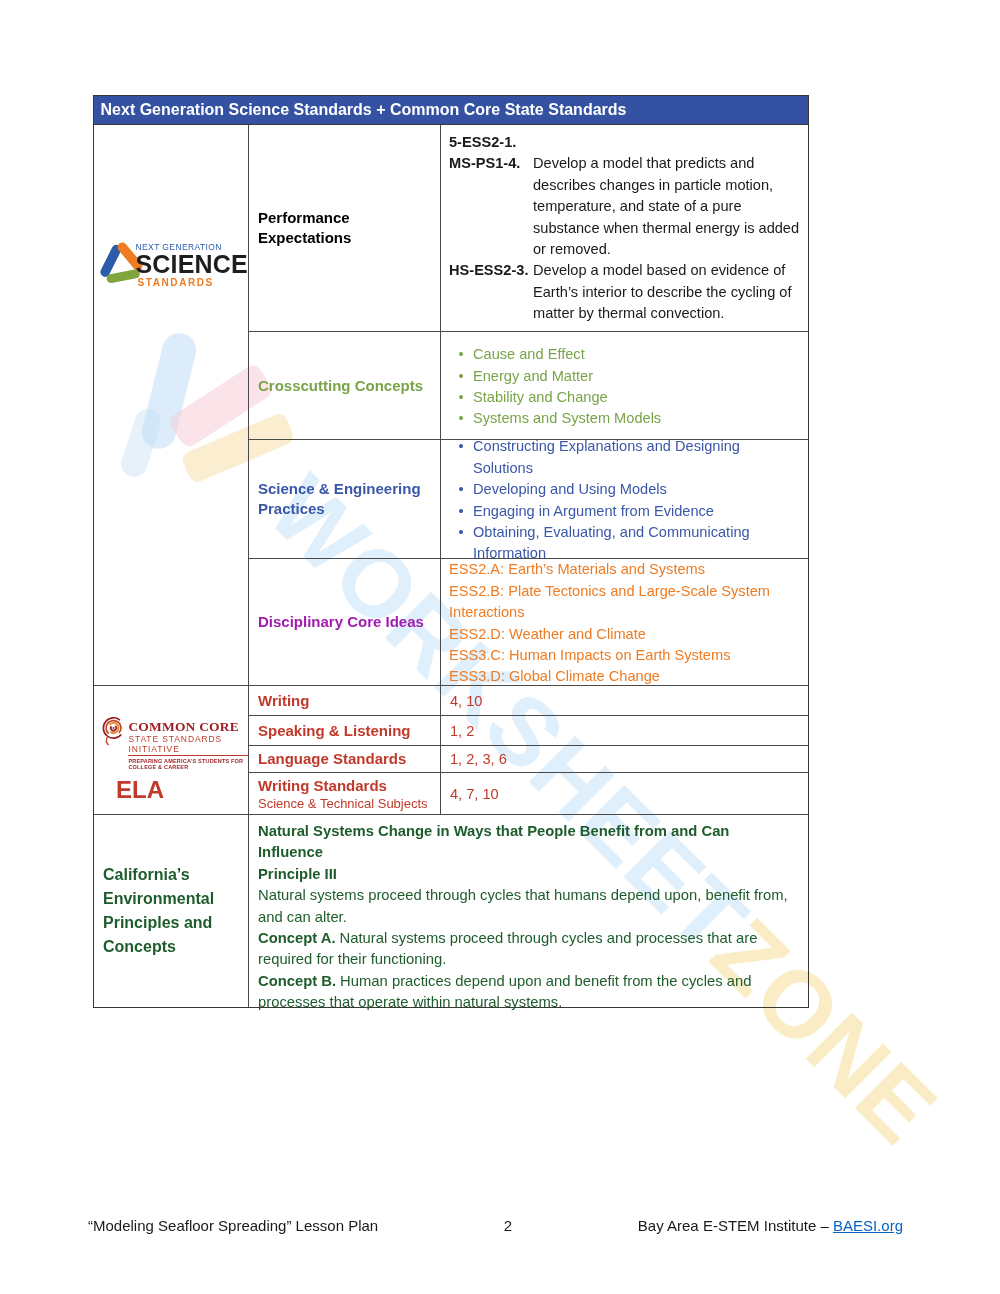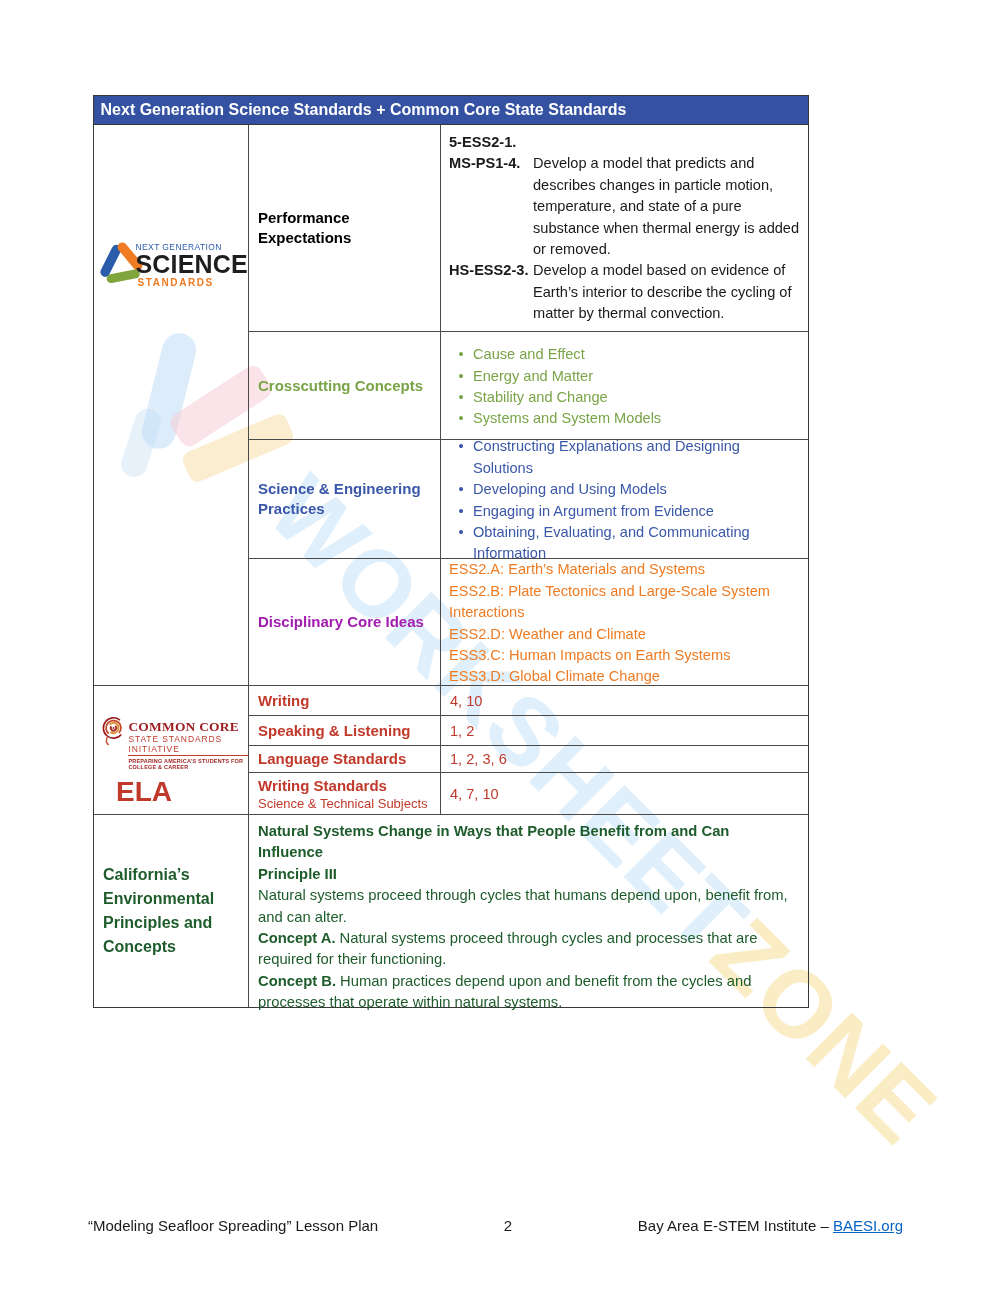--- a/index.html
+++ b/index.html
@@ -66,21 +66,21 @@
   .bullet { display:flex; }
   .bullet::before { content:"•"; width:24px; text-align:center; flex:0 0 24px; }
 
   
   .ela-cell { grid-area:5/1/9/2; padding:20px 0 0 8px; }
   .cc-logo-row { display:flex; align-items:flex-start; }
   .cc-logo-text { margin-left:2px; margin-top:14px; }
   .cc-title { color:#9c1c1f; font-size:13.5px; font-weight:900; font-family:"Liberation Serif", serif; letter-spacing:.2px; line-height:14px; }
   .cc-subtitle { color:#c0392b; font-size:8.5px; letter-spacing:.9px; border-bottom:1px solid #c0392b; padding-bottom:1px; }
   .cc-tagline { color:#9c1c1f; font-size:5.5px; font-weight:bold; letter-spacing:.2px; margin-top:2px; }
-  .ela-word { color:#c0392b; font-size:28px; font-weight:bold; margin:6px 0 0 14px; }
+  .ela-word { color:#c0392b; font-size:24px; font-weight:bold; margin:6px 0 0 14px; }
 
   .ela-row-label { color:#c0392b; }
   .ela-sublabel { font-weight:normal; font-size:13px; line-height:15px; color:#c0392b; }
   .ela-value { color:#c0392b; font-size:14.6px; padding-left:9px; }
 
   .r5l{grid-area:5/2/6/3} .r5v{grid-area:5/3/6/4}
   .r6l{grid-area:6/2/7/3} .r6v{grid-area:6/3/7/4}
   .r7l{grid-area:7/2/8/3} .r7v{grid-area:7/3/8/4}
   .r8l{grid-area:8/2/9/3} .r8v{grid-area:8/3/9/4}
 

